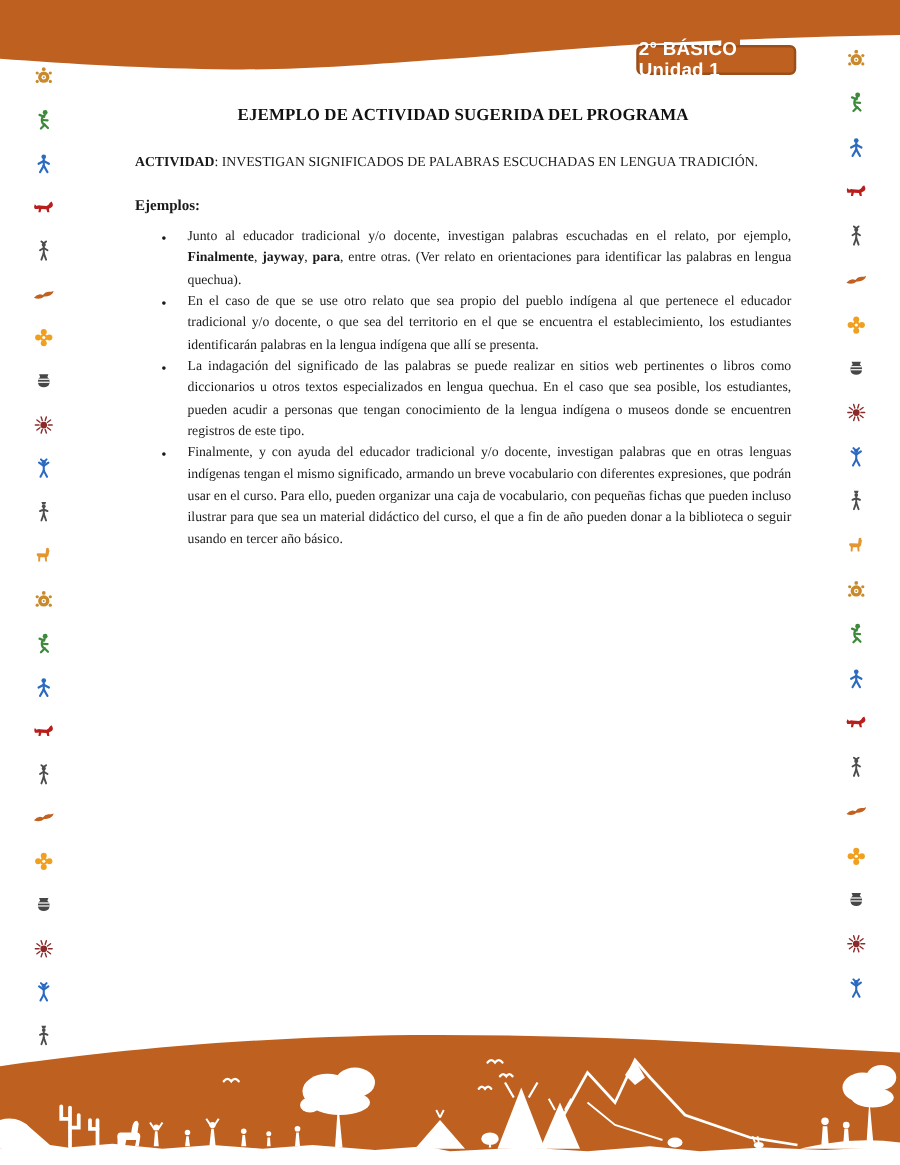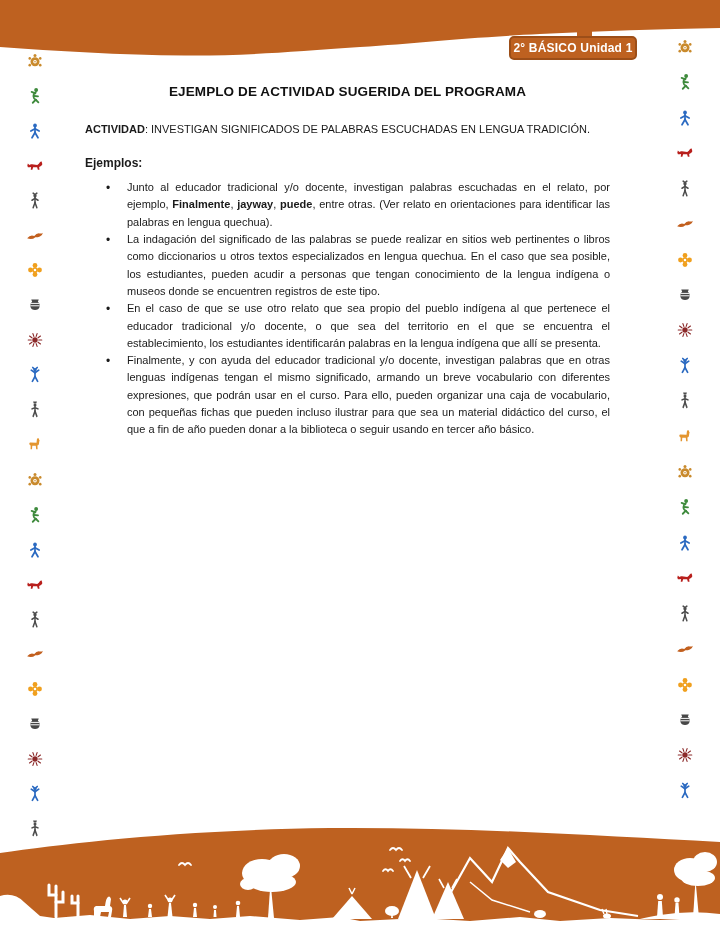--- a/index.html
+++ b/index.html
@@ -20,36 +20,36 @@
   }
   svg.band{position:absolute;left:0;width:720px;display:block;}
   .top-band{top:0;height:72px;}
   .bottom-band{bottom:0;height:110px;}
   .orange-fill{fill:var(--orange);}
   .unit-badge{
     position:absolute;left:509px;top:36px;width:128px;height:24px;
     background:var(--orange);
     border:2px solid var(--badge-border);
     border-radius:5px;
-    color:#fff;font-size:12px;font-weight:bold;
+    color:#fff;font-size:15px;font-weight:bold;
     display:flex;align-items:center;justify-content:center;
     letter-spacing:.2px;
   }
   .icon-col{
     position:absolute;width:36px;
     display:flex;flex-direction:column;align-items:center;
     justify-content:space-between;
   }
   .icon-col.left{left:17px;top:52px;height:786px;}
   .icon-col.right{left:667px;top:38px;height:762px;}
   .picto{width:18px;height:18px;display:block;line-height:0;}
   .picto svg{width:18px;height:18px;display:block;}
   .stray-picto{position:absolute;left:14px;top:889px;}
   main{
-    position:absolute;left:85px;top:84px;width:525px;
+    position:absolute;left:108px;top:84px;width:525px;font-family:Liberation Serif, serif;
   }
   h1.page-title{
     font-size:13.5px;font-weight:bold;text-align:center;
     letter-spacing:.1px;margin-bottom:22px;color:#111;
   }
   .eje-banner{
     background:var(--blue);
     color:#fff;font-weight:bold;font-size:11px;line-height:1.5;
     padding:6px 9px;margin-bottom:27px;
   }
@@ -426,23 +426,23 @@
   <h1 class="page-title">EJEMPLO DE ACTIVIDAD SUGERIDA DEL PROGRAMA</h1>
 
 
   <p class="actividad-line">
     <span class="b">ACTIVIDAD</span><span>: INVESTIGAN SIGNIFICADOS DE PALABRAS ESCUCHADAS EN LENGUA TRADICIÓN.</span>
   </p>
 
   <p class="ejemplos-heading">Ejemplos:</p>
 
   <ul class="example-list">
-    <li><span>Junto al educador tradicional y/o docente, investigan palabras escuchadas en el relato, por ejemplo, </span><span class="b">Finalmente</span><span>, </span><span class="b">jayway</span><span>, </span><span class="b">puede</span><span>, entre otras. (Ver relato en orientaciones para identificar las palabras en lengua quechua).</span></li>
+    <li><span>Junto al educador tradicional y/o docente, investigan palabras escuchadas en el relato, por ejemplo, </span><span class="b">Finalmente</span><span>, </span><span class="b">jayway</span><span>, </span><span class="b">para</span><span>, entre otras. (Ver relato en orientaciones para identificar las palabras en lengua quechua).</span></li>
+    <li><span>En el caso de que se use otro relato que sea propio del pueblo indígena al que pertenece el educador tradicional y/o docente, o que sea del territorio en el que se encuentra el establecimiento, los estudiantes identificarán palabras en la lengua indígena que allí se presenta.</span></li>
     <li><span>La indagación del significado de las palabras se puede realizar en sitios web pertinentes o libros como diccionarios u otros textos especializados en lengua quechua. En el caso que sea posible, los estudiantes, pueden acudir a personas que tengan conocimiento de la lengua indígena o museos donde se encuentren registros de este tipo.</span></li>
-    <li><span>En el caso de que se use otro relato que sea propio del pueblo indígena al que pertenece el educador tradicional y/o docente, o que sea del territorio en el que se encuentra el establecimiento, los estudiantes identificarán palabras en la lengua indígena que allí se presenta.</span></li>
     <li><span>Finalmente, y con ayuda del educador tradicional y/o docente, investigan palabras que en otras lenguas indígenas tengan el mismo significado, armando un breve vocabulario con diferentes expresiones, que podrán usar en el curso. Para ello, pueden organizar una caja de vocabulario, con pequeñas fichas que pueden incluso ilustrar para que sea un material didáctico del curso, el que a fin de año pueden donar a la biblioteca o seguir usando en tercer año básico.</span></li>
   </ul>
 </main>
 
 <svg class="band bottom-band" viewBox="0 0 720 110" preserveAspectRatio="none">
   <path class="orange-fill" d="M0,110 V31 C70,21 180,8 330,6 C470,5 600,14 720,20 V110 Z"></path>
   <g fill="#ffffff">
 
     <path d="M0,97 L26,92 L54,96 L90,93 L130,97 L170,94 L210,97 L250,94 L300,98 L340,95 L360,99 L420,96 L470,99 L520,95 L560,99 L610,96 L660,98 L720,95 L720,110 L0,110 Z"></path>
     <path d="M0,97 V74 Q14,70 24,80 L40,94 Q20,98 0,97 Z"></path>

